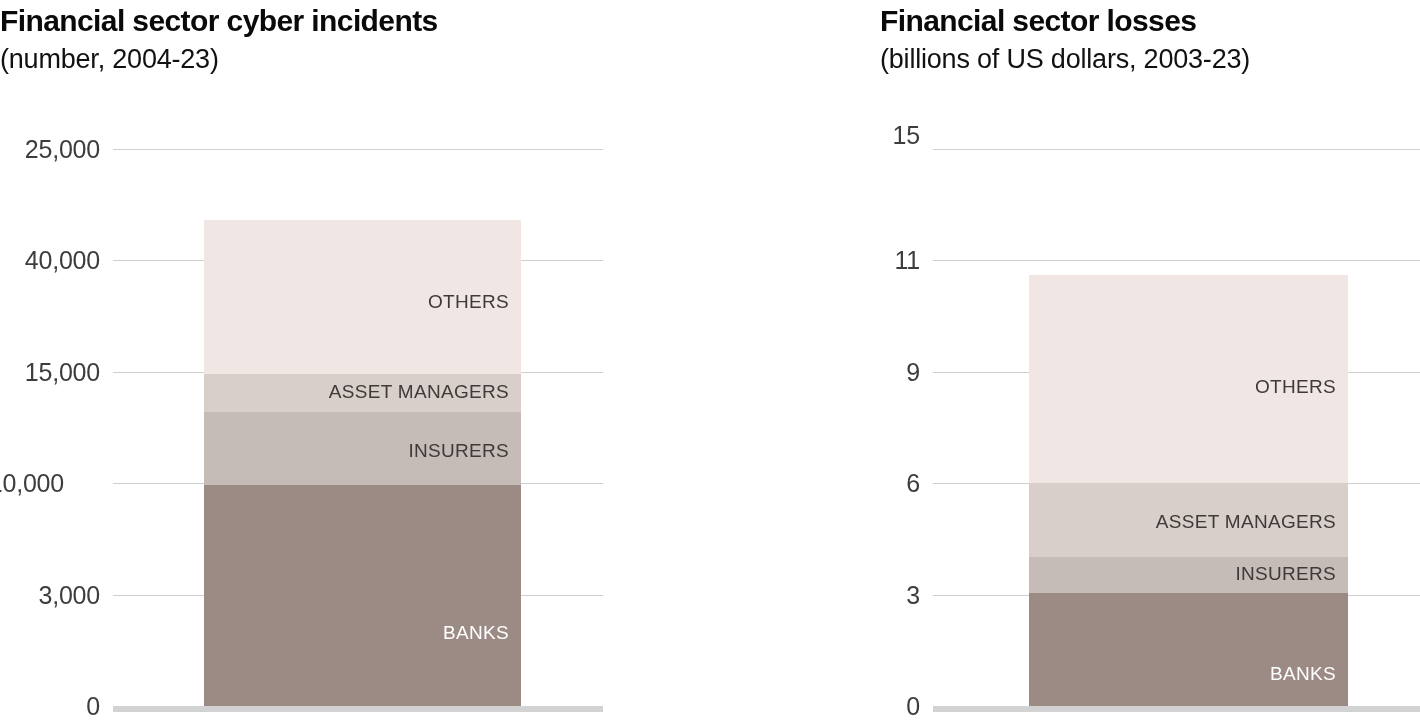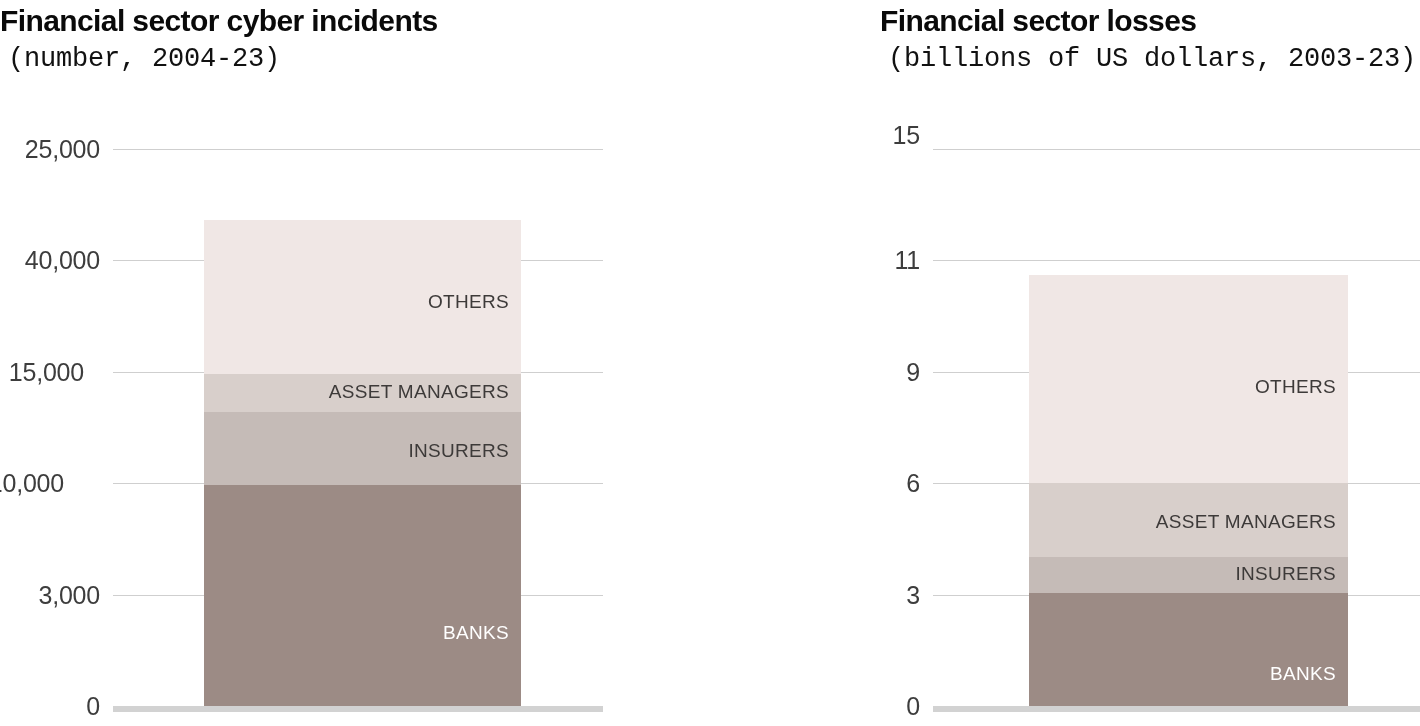--- a/index.html
+++ b/index.html
@@ -29,26 +29,26 @@
     left: 0;
     top: 4px;
     font-size: 30px;
     font-weight: bold;
     color: #0a0a0a;
     letter-spacing: -0.6px;
     white-space: nowrap;
   }
   .chart-subtitle {
     position: absolute;
-    left: 8px;
+    left: 0;
     top: 44px;
     font-size: 27px;
     font-weight: 400;
     color: #111111;
-    font-family: Liberation Mono, monospace;
+    font-family: Liberation Sans, sans-serif;
     letter-spacing: -0.2px;
     white-space: nowrap;
     text-align: right;
   }
 
   .plot {
     position: absolute;
     left: 0;
     top: 0;
     width: 100%;
@@ -106,21 +106,21 @@
   <div class="chart-subtitle">(number, 2004-23)</div>
 
   <div class="plot" id="plot-left">
       <div class="axis-baseline" style="left: 113px; width: 490px; top: 706px;"></div>
       <div class="tick-label" style="top: 706px; right: 600px;">0</div>
       <div class="gridline" style="left: 113px; width: 490px; top: 595px;"></div>
       <div class="tick-label" style="top: 594.6px; right: 600px;">3,000</div>
       <div class="gridline" style="left: 113px; width: 490px; top: 483px;"></div>
       <div class="tick-label" style="top: 483.2px; right: 636px;">10,000</div>
       <div class="gridline" style="left: 113px; width: 490px; top: 372px;"></div>
-      <div class="tick-label" style="top: 371.8px; right: 616px;">15,000</div>
+      <div class="tick-label" style="top: 371.8px; right: 600px;">15,000</div>
       <div class="gridline" style="left: 113px; width: 490px; top: 260px;"></div>
       <div class="tick-label" style="top: 260.4px; right: 600px;">40,000</div>
       <div class="gridline" style="left: 113px; width: 490px; top: 149px;"></div>
       <div class="tick-label" style="top: 149px; right: 600px;">25,000</div>
       <div class="bar" style="left: 188px; width: 317px; top: 149px; height: 557px;">
         <div class="seg" style="background: rgb(156, 139, 133); top: 336.428px; height: 220.572px;">
           <div class="seg-label light" style="top: 136.755px;">BANKS</div>
         </div>
         <div class="seg" style="background: rgb(197, 187, 183); top: 262.904px; height: 73.524px;">
           <div class="seg-label" style="top: 27.703px;">INSURERS</div>

